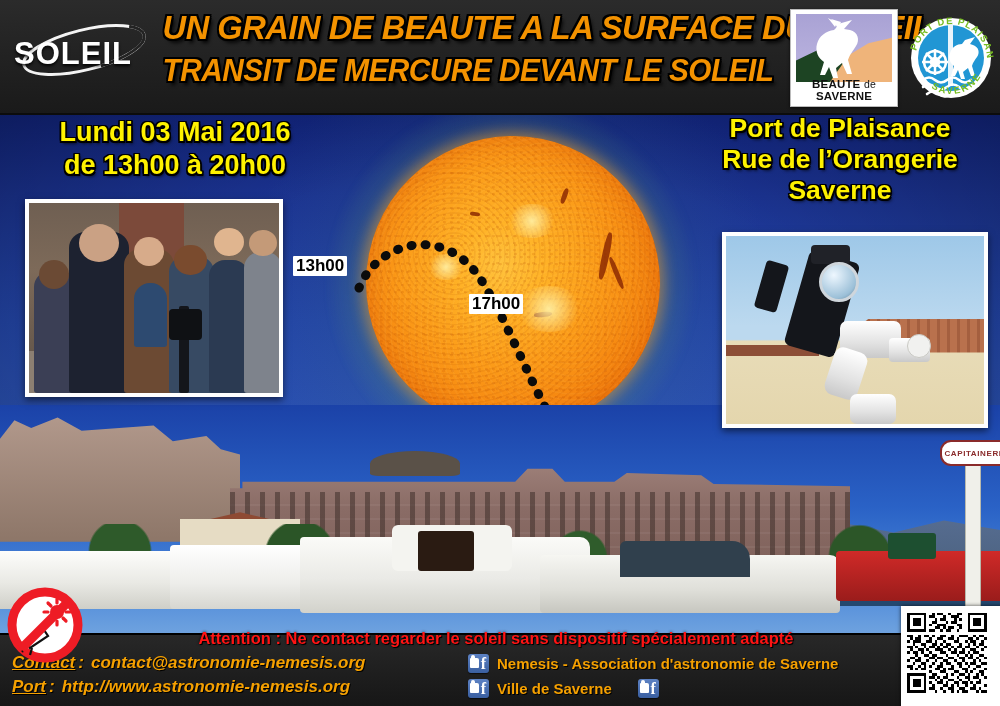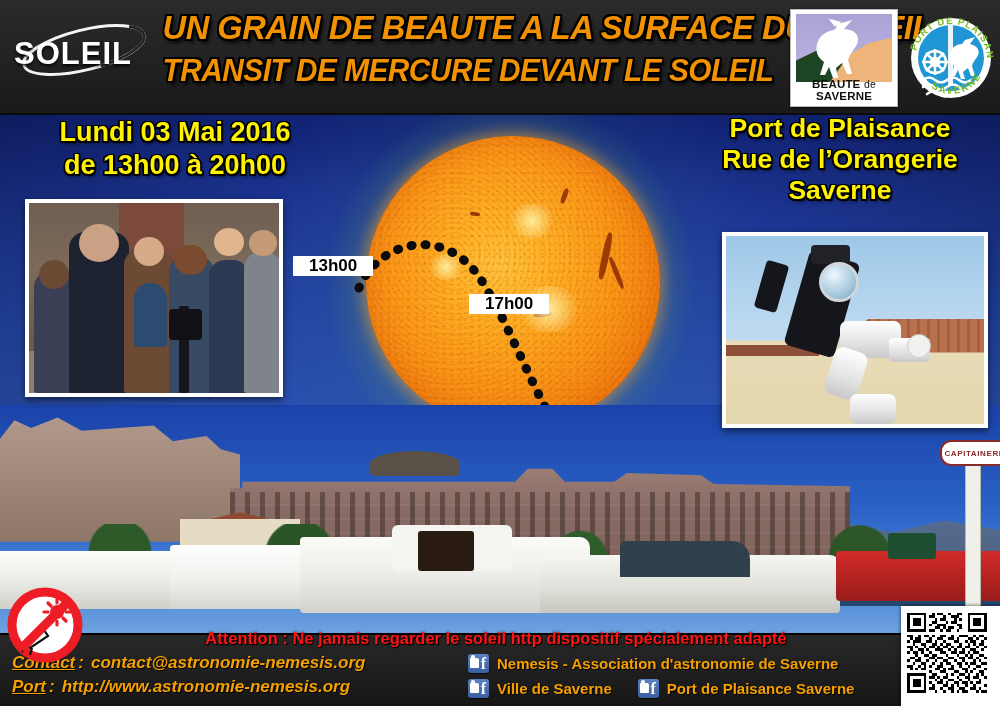--- a/index.html
+++ b/index.html
@@ -147,21 +147,21 @@
       repeating-radial-gradient(circle at 30% 40%, rgba(160,60,0,.30) 0 1px, rgba(0,0,0,0) 2px 5px),
       repeating-radial-gradient(circle at 70% 65%, rgba(255,210,120,.25) 0 1px, rgba(0,0,0,0) 2px 6px);
   }
   .fil{position:absolute;background:#8c2a02;border-radius:40%;opacity:.85;}
   .plage{position:absolute;background:radial-gradient(circle,rgba(255,238,160,.95),rgba(255,200,70,0) 70%);border-radius:50%;}
 
   
   .transit{position:absolute;left:332px;top:103px;width:360px;height:400px;pointer-events:none;}
   .tlabel{
     position:absolute;background:#fff;color:#000;font-weight:bold;
-    font-size:17px;padding:0 16px;border-radius:1px;white-space:nowrap;
+    font-size:17px;padding:0 3px;border-radius:1px;white-space:nowrap;
     font-family:"Liberation Sans",sans-serif;
   }
 
   
   .pano{position:absolute;left:0;top:405px;width:1000px;height:228px;overflow:hidden;}
   .pano-sky{position:absolute;inset:0;background:linear-gradient(180deg,#1b42a8 0%,#2a62c6 45%,#4a86d8 78%,#6ea2df 100%);}
   .mount-far{position:absolute;right:0;top:46%;width:28%;height:26%;
     background:linear-gradient(180deg,#5d6f8d,#4d6078);
     clip-path:polygon(0 62%,12% 40%,26% 52%,44% 22%,62% 38%,80% 18%,100% 34%,100% 100%,0 100%);opacity:.9;}
   .castle-left{position:absolute;left:0;top:2%;width:24%;height:58%;
@@ -405,21 +405,21 @@
         border:3px solid #cfd6dc;"></div>
       <div class="mount" style="left:44%;top:45%;width:24%;height:20%;"></div>
       <div class="mount" style="left:63%;top:54%;width:16%;height:13%;border-radius:4px;"></div>
       <div style="position:absolute;left:70%;top:52%;width:22px;height:22px;border-radius:50%;background:#f1f1ef;border:1px solid #c9c9c4;"></div>
       <div class="mount" style="left:40%;top:60%;width:13%;height:26%;border-radius:9px;transform:rotate(18deg);"></div>
       <div class="mount" style="left:48%;top:84%;width:18%;height:16%;"></div>
     </div>
   </div>
 
   <div class="footer">
-    <div class="warn">Attention : Ne jamais regarder le soleil http dispositif spécialement adapté</div>
+    <div class="warn">Attention : Ne contact regarder le soleil sans dispositif spécialement adapté</div>
 
     <div class="contact-rows">
       <div class="crow">
         <span class="clabel">Contact</span>
         <span class="csep">:</span>
         <span class="cval">contact@astronomie-nemesis.org</span>
       </div>
       <div class="crow">
         <span class="clabel">Port</span>
         <span class="csep">:</span>
@@ -438,21 +438,20 @@
       <div class="fbrow">
         <span class="fbicon">
             <span class="thumb"></span>
             <span class="f">f</span>
           </span>
         <span class="fbtext">Ville de Saverne</span>
         <span class="fbicon" style="margin-left:26px;">
             <span class="thumb"></span>
             <span class="f">f</span>
           </span>
-        <span class="fbtext">Port de Plaisance Saverne</span>
       </div>
     </div>
   </div>
 
   <svg class="noicon" viewBox="0 0 78 78">
     <circle cx="39" cy="39" r="33" fill="#ffffff"></circle>
     <circle cx="39" cy="39" r="33" fill="none" stroke="#EE1C25" stroke-width="9"></circle>
     <g fill="#EE1C25">
       <circle cx="51" cy="26" r="7"></circle>
       <g stroke="#EE1C25" stroke-width="3.2" stroke-linecap="round">

